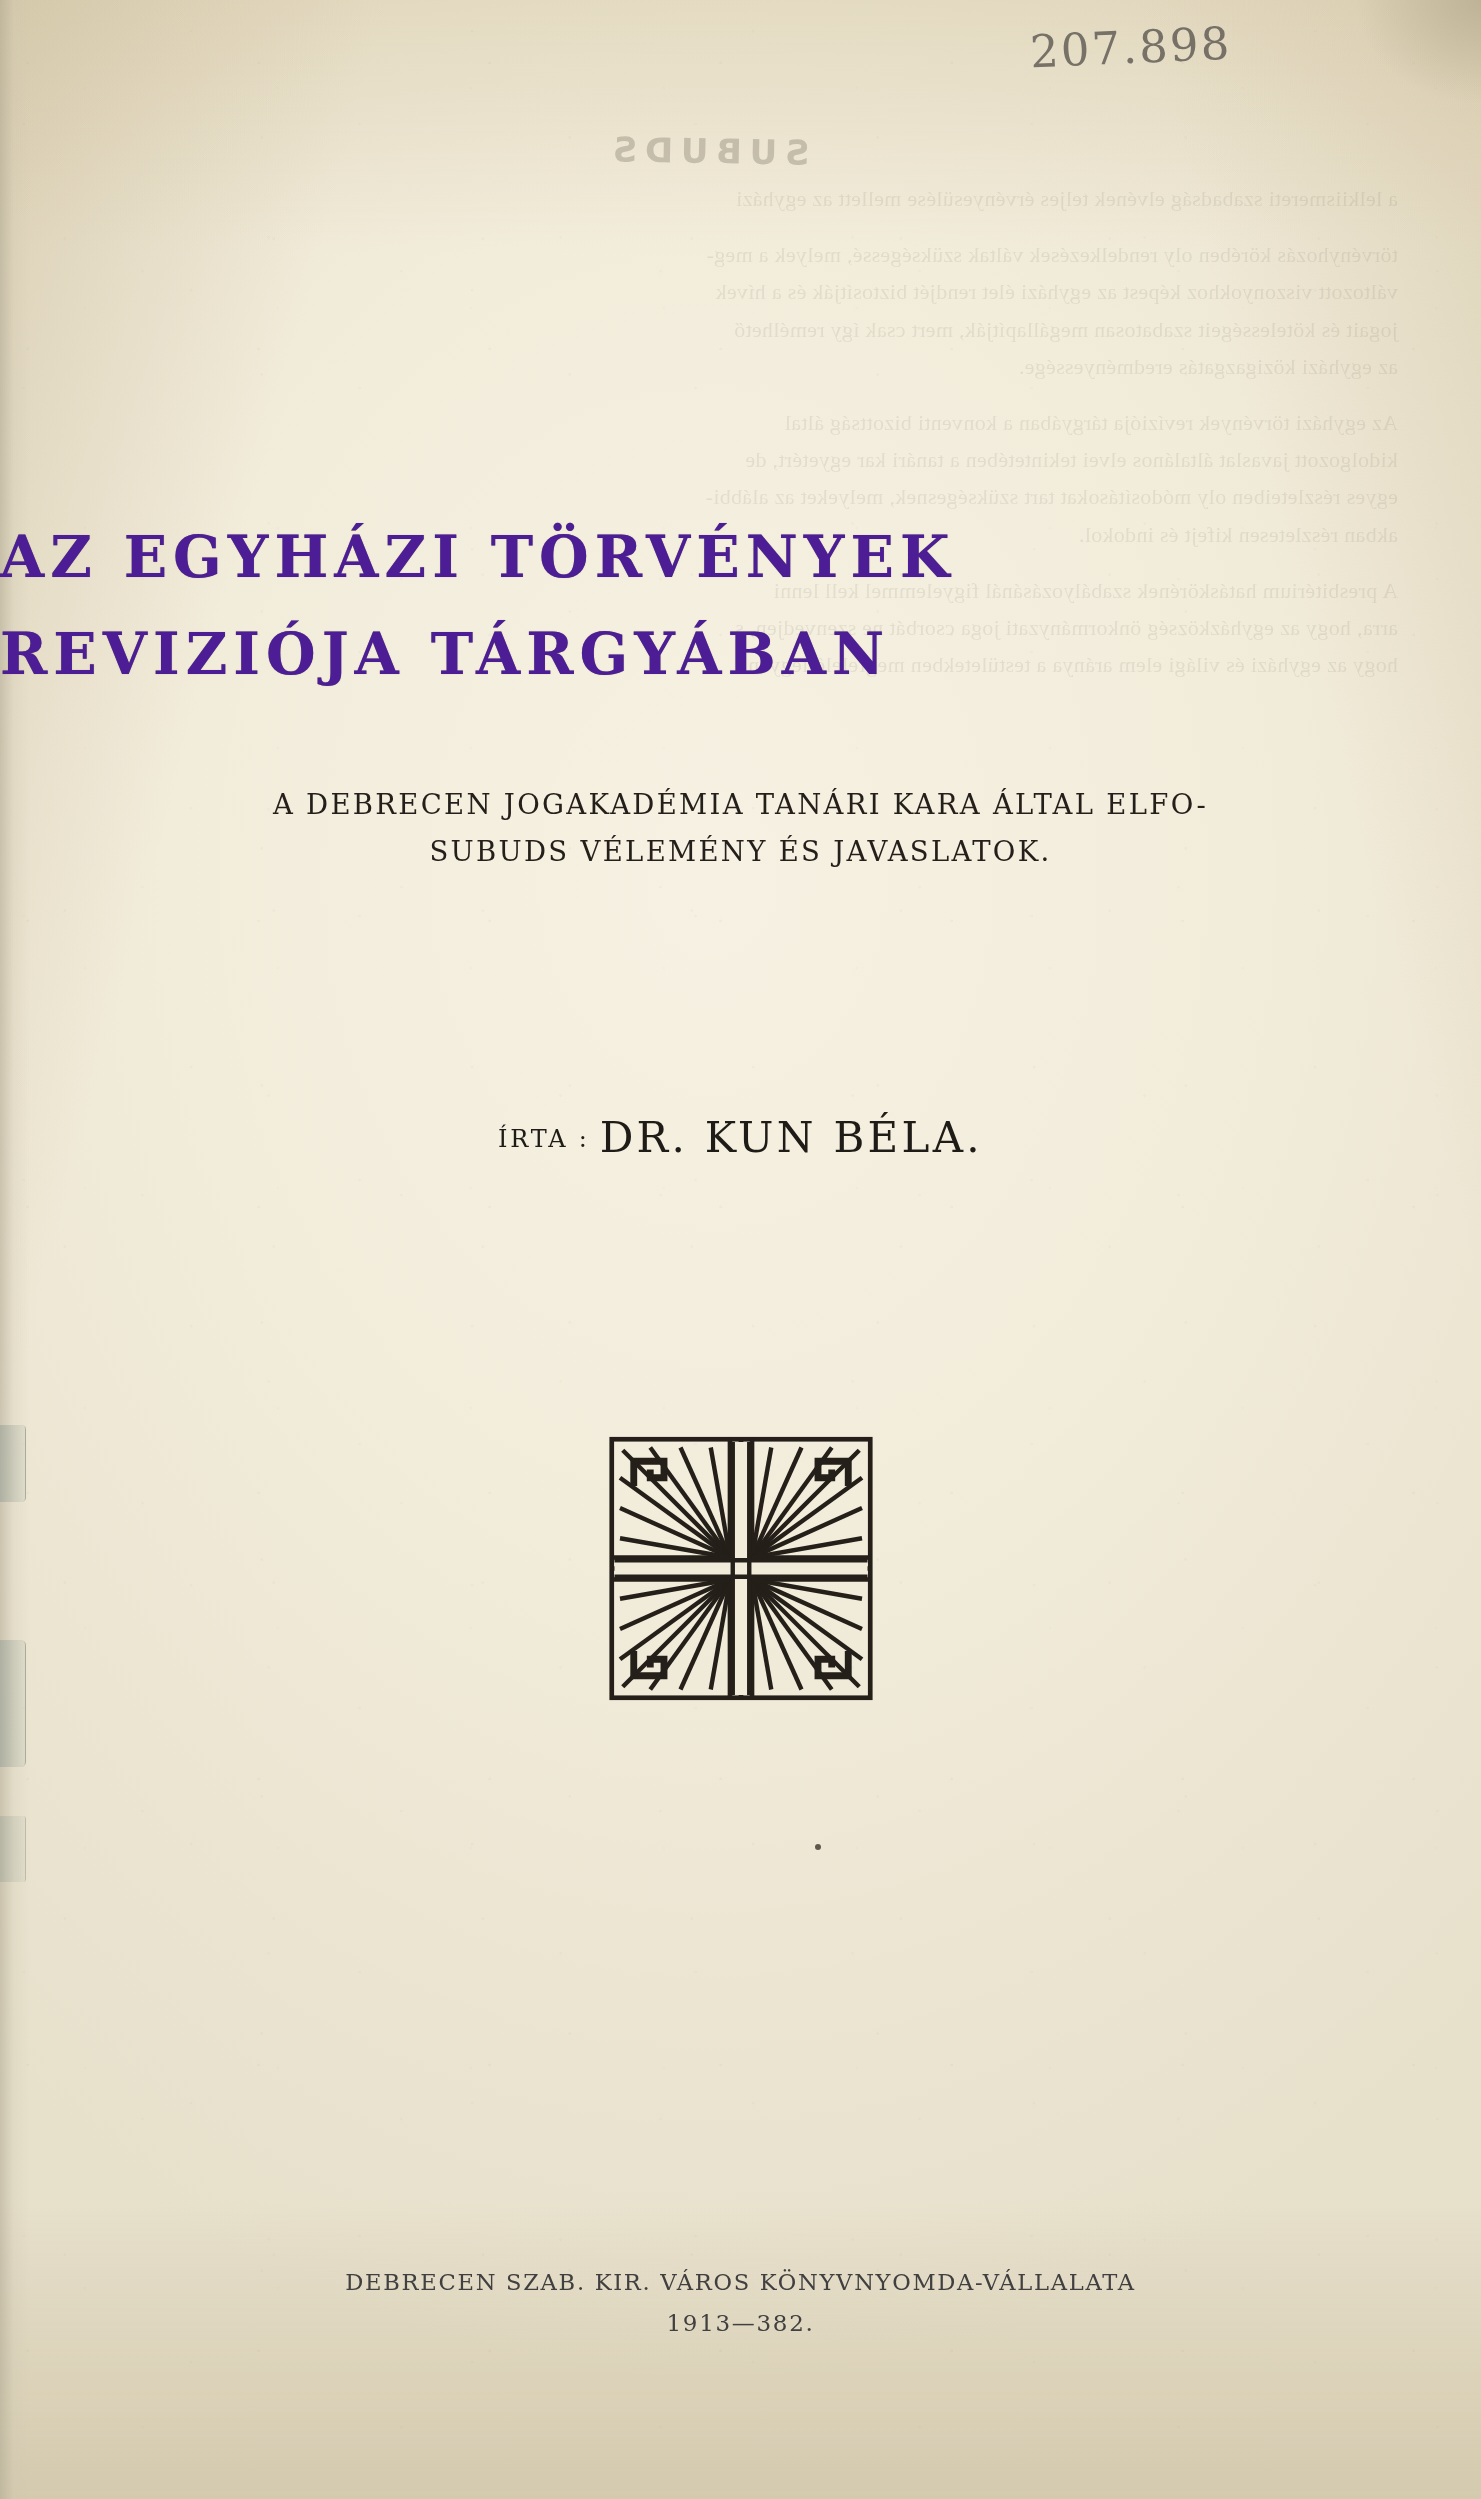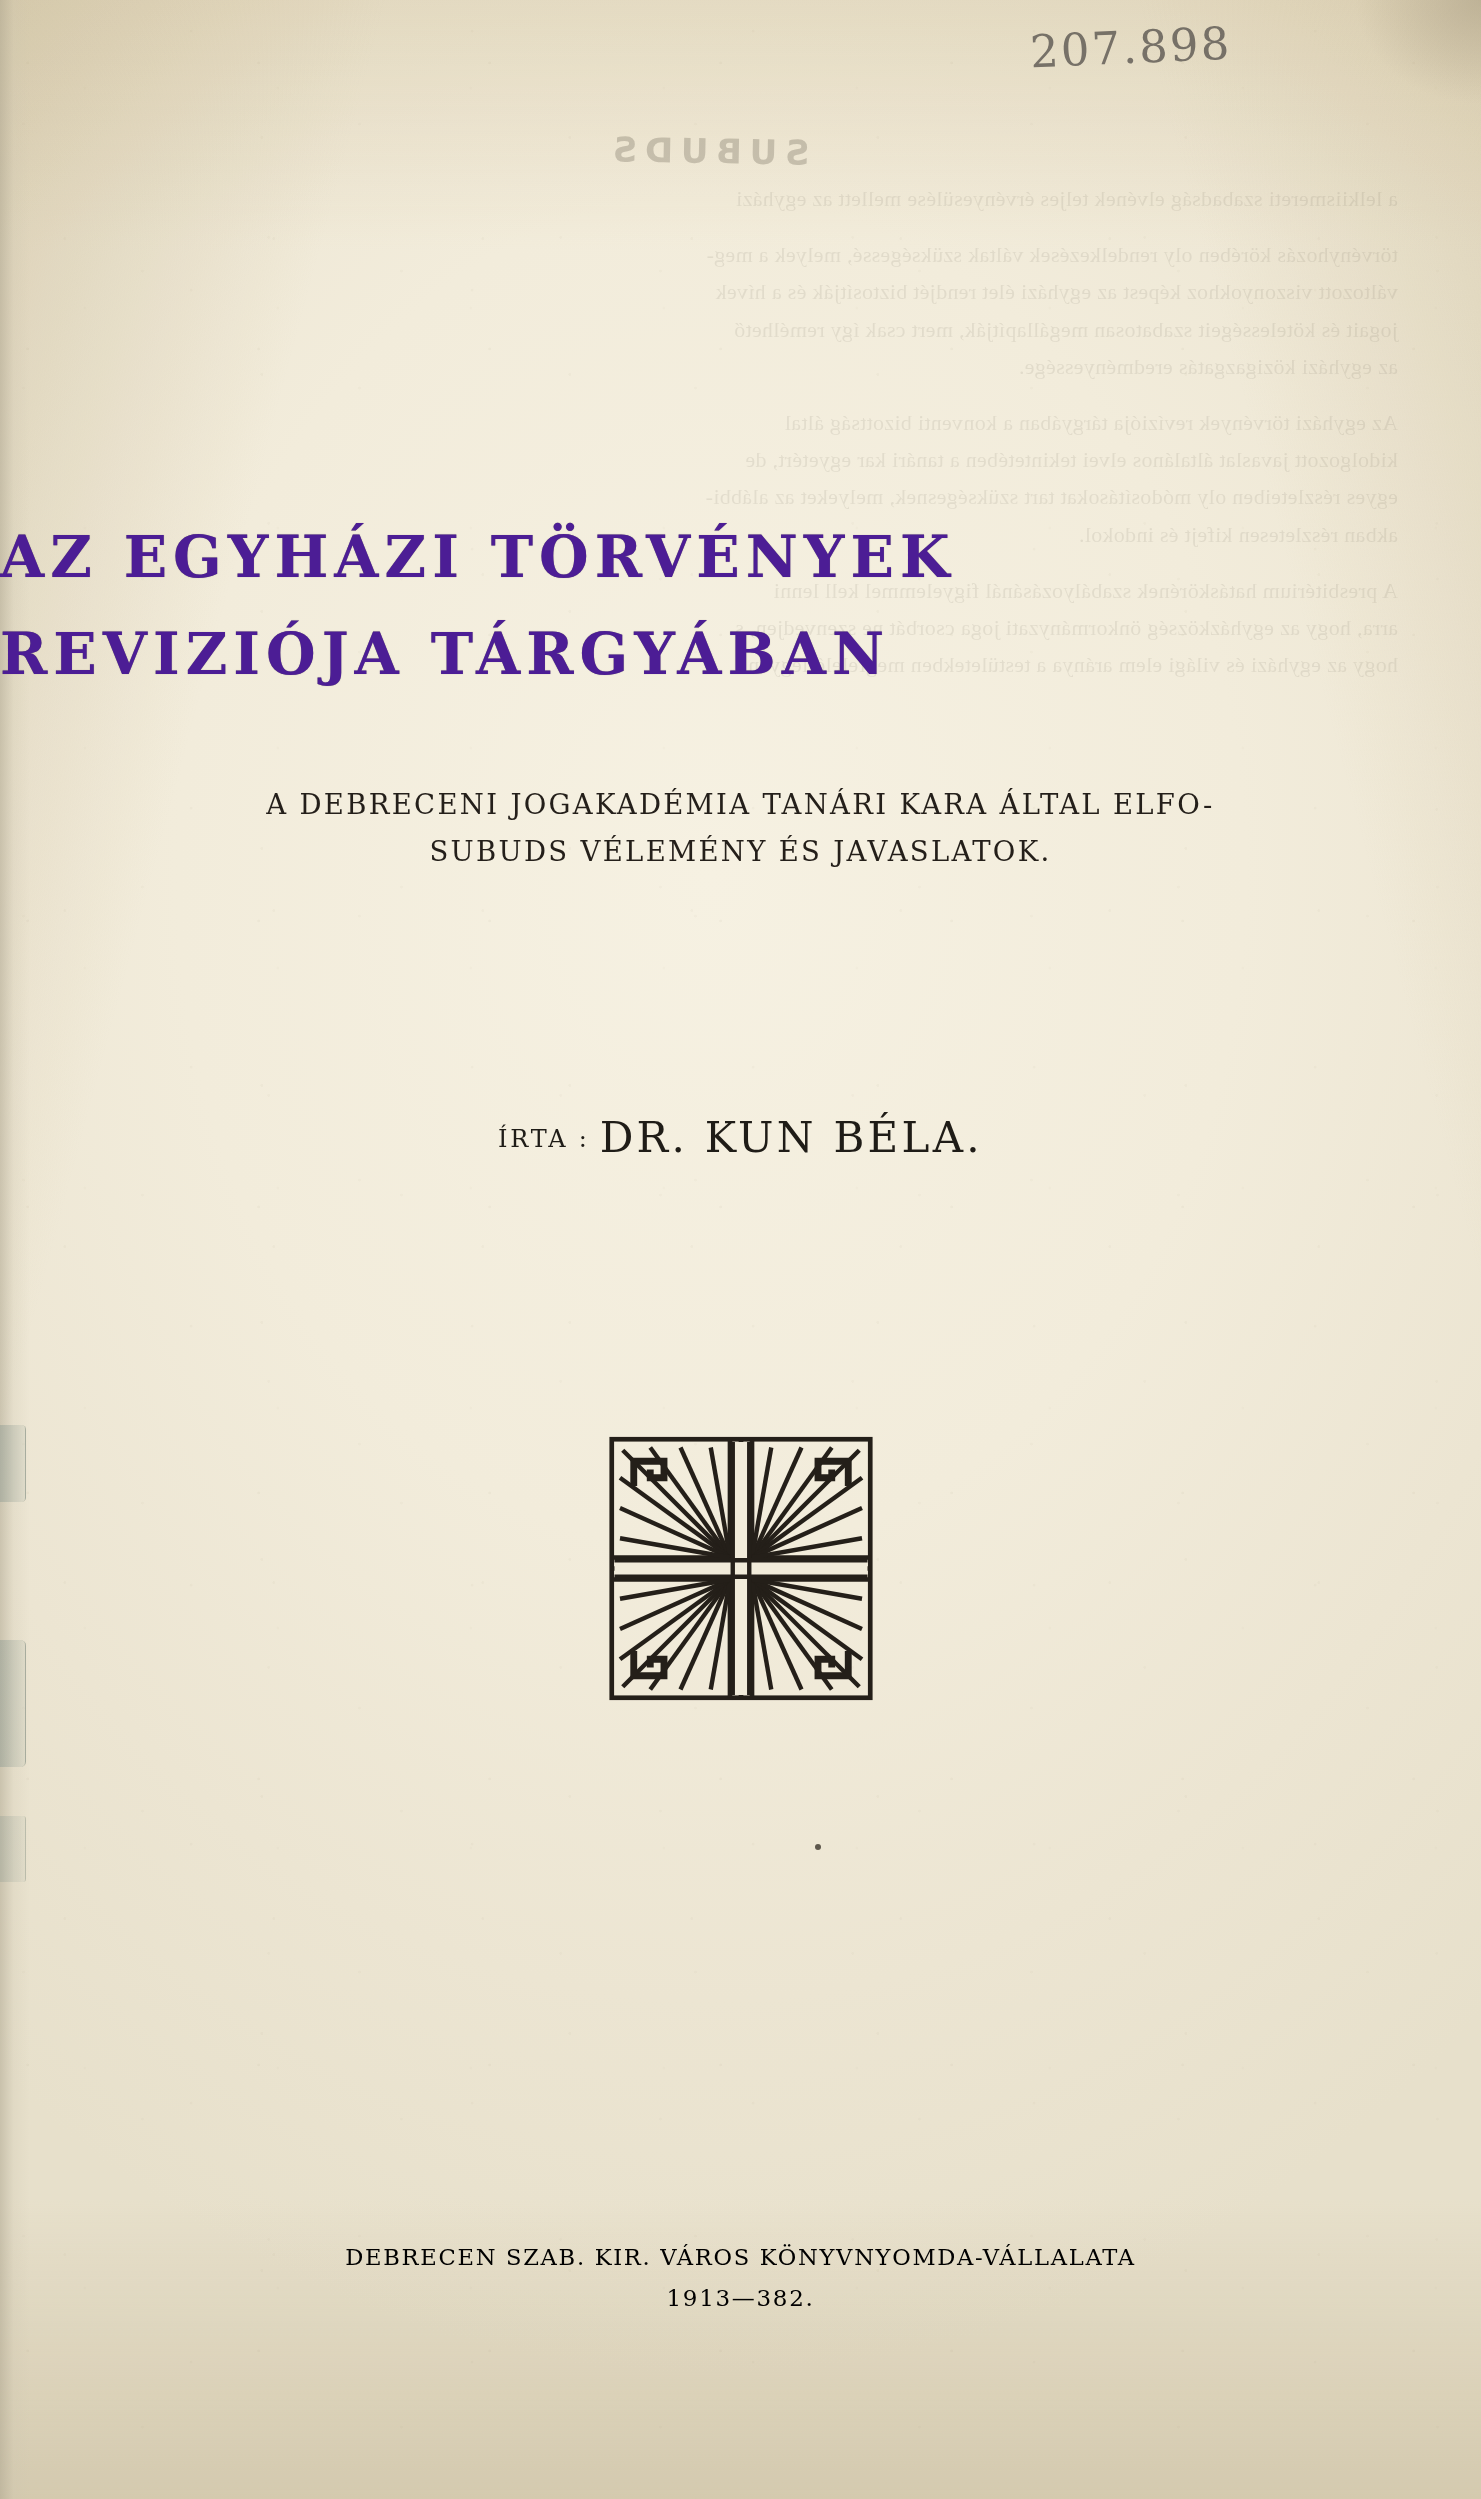--- a/index.html
+++ b/index.html
@@ -189,27 +189,27 @@
     top: 1844px;
     width: 6px; height: 6px;
     background: #3a342a;
     border-radius: 50%;
     opacity: .8;
   }
 
   .imprint {
     position: absolute;
     left: 0; right: 0;
-    bottom: 181px;
+    bottom: 156px;
     text-align: center;
     font-family: "DejaVu Serif", serif;
     font-size: 22.6px;
     line-height: 41px;
     letter-spacing: 1.7px;
-    color: #000000;
+    color: #404040;
   }
   .imprint .year {
     font-size: 23px;
     letter-spacing: 1.7px;
   }
 </style>
 </head>
 <body>
 
 <div class="page">
@@ -242,21 +242,21 @@
   <div class="stamp-ghost">SUBUDS</div>
 
   <div class="content">
 
     <h1 class="title">
       <span>AZ EGYHÁZI TÖRVÉNYEK</span><br>
       <span>REVIZIÓJA TÁRGYÁBAN</span>
     </h1>
 
     <div class="subtitle">
-      <span>A DEBRECENI JOGAKADÉMIA TANÁRI KARA ÁLTAL ELFO-</span><br>
+      <span>A DEBRECEN JOGAKADÉMIA TANÁRI KARA ÁLTAL ELFO-</span><br>
       <span>SUBUDS VÉLEMÉNY ÉS JAVASLATOK.</span>
     </div>
 
     <div class="author-line">
       <span class="byline">ÍRTA :</span><span class="author">DR. KUN BÉLA.</span>
     </div>
 
     <div class="ornament">
       <svg viewBox="0 0 200 200" xmlns="http://www.w3.org/2000/svg">
         <g fill="none" stroke="#241f19" stroke-width="3.4">

